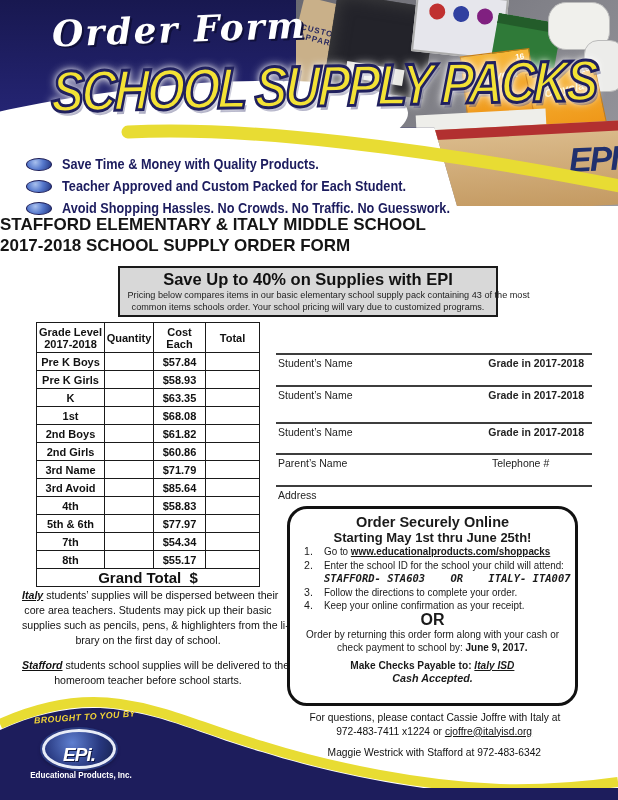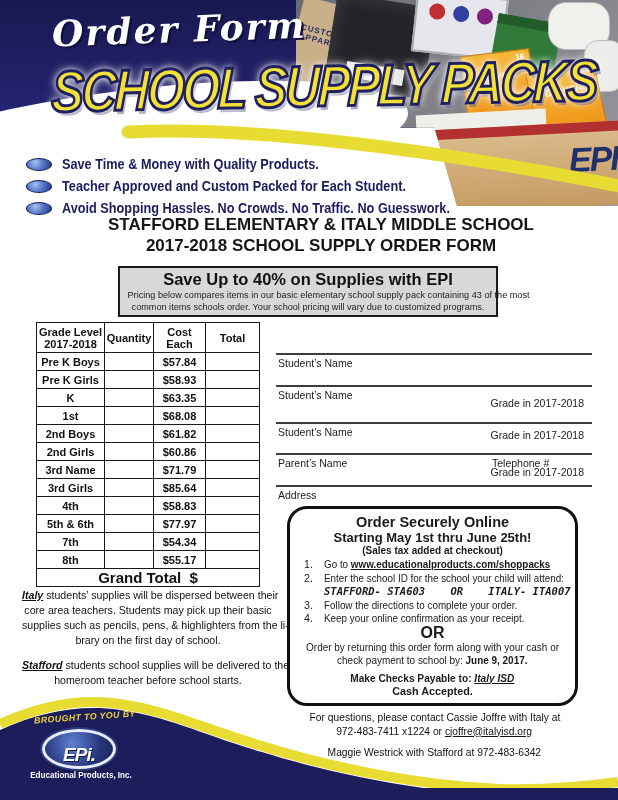--- a/index.html
+++ b/index.html
@@ -53,21 +53,21 @@
   .bullets { position:absolute; left:26px; top:153px; z-index:4; }
   .bullet-row { display:flex; align-items:center; height:22px; }
   .bullet-dot { width:26px; height:13px; border-radius:50%; margin-right:10px; flex:none;
      background:radial-gradient(circle at 35% 30%, #a8c0ee 0%, #5578cc 45%, #22347e 100%);
      border:1.5px solid #1a1a55; }
   .bullet-txt { font-size:15.5px; font-weight:700; color:#1c1c5e; white-space:nowrap;
      transform:scaleX(.82); transform-origin:0 50%; }
   .yellow-tick { position:absolute; left:-12px; top:196px; width:95px; height:6px; background:#e8dc33;
      transform:rotate(-11deg); z-index:1; }
   
-  .heading { position:absolute; left:0; top:214px; width:618px; text-align:center;padding-left:24px; }
+  .heading { position:absolute; left:0; top:214px; width:618px; text-align:left; }
   .heading div { font-size:17px; font-weight:bold; color:#151515; line-height:21px; }
   
   .savings { position:absolute; left:118px; top:266px; width:380px; height:51px;
      background:#d8d8d8; border:2px solid #1a1a1a; text-align:center; padding-top:2px; }
   .savings .t { font-size:16.5px; font-weight:bold; color:#111; }
   .savings .b { font-size:9.5px; color:#222; line-height:11.5px; white-space:nowrap;
      transform:scaleX(.96); transform-origin:50% 0; }
   
   .tblwrap { position:absolute; left:36px; top:322px; width:223px; }
   table.order { border-collapse:collapse; width:100%; table-layout:fixed; }
@@ -78,39 +78,39 @@
   table.order td.grand { height:17px; font-size:15px; white-space:pre; }
   
   .notes { position:absolute; left:8px; top:588px; width:280px; text-align:center; color:#111; }
   .nline { font-size:11.8px; line-height:15px; white-space:nowrap; transform:scaleX(.9); transform-origin:50% 0; }
   .nlead { font-weight:bold; font-style:italic; text-decoration:underline; }
   .notes .gap { height:10px; }
   
   .fields { position:absolute; left:276px; top:348px; width:316px; height:165px; }
   .fline { position:absolute; left:0; width:100%; border-top:2px solid #3d3d3d; }
   .flabel { position:absolute; font-size:10.5px; color:#222; white-space:nowrap; }
-  .flabel.bold { font-weight:normal;margin-top:40px; }
+  .flabel.bold { font-weight:bold; }
   
   .obox { position:absolute; left:287px; top:506px; width:291px; height:200px;
      border:3px solid #111; border-radius:20px; padding:5px 8px 0 8px; background:#fff; }
   .obox .t1 { text-align:center; font-size:14.5px; font-weight:bold; }
   .obox .t2 { text-align:center; font-size:13px; font-weight:bold; }
   .obox .t3 { text-align:center; font-size:10px; font-weight:bold; margin-bottom:2px; }
   .step { position:relative; padding-left:26px; font-size:10.6px; line-height:13.5px; }
   .step .num { position:absolute; left:6px; top:0; }
   .step .fit { display:inline-block; white-space:nowrap; transform:scaleX(.93); transform-origin:0 50%; }
   .steplink { font-weight:bold; text-decoration:underline; }
   .stepcode { font-family:"DejaVu Sans Mono", monospace; font-weight:bold; font-style:italic;
      font-size:10.5px; white-space:pre; }
   .obox .or { text-align:center; font-size:16px; font-weight:bold; line-height:13px; }
   .obox .mail { text-align:center; font-size:10.6px; line-height:13.5px; margin-top:2px; }
   .obox .mail .fitc, .obox .pay .fitc { display:inline-block; white-space:nowrap; transform:scaleX(.94); transform-origin:50% 50%; }
   .obox .pay { text-align:center; font-size:10.8px; font-weight:bold; margin-top:4px; line-height:13px; }
   .payee { font-style:italic; text-decoration:underline; }
-  .cash { text-align:center; font-size:10.8px; font-weight:bold; }
+  .cash { text-align:center; font-size:10.8px; font-weight:bold; font-style:italic; }
   
   .contacts { position:absolute; left:287px; top:711px; width:295px; text-align:center;
      font-size:10.8px; color:#111; line-height:13.5px; }
   .contacts .l3 { margin-top:8px; }
   .email { text-decoration:underline; }
   .contacts .fitc { display:inline-block; white-space:nowrap; transform:scaleX(.95); transform-origin:50% 50%; }
   
   .footer-svg { position:absolute; left:0; top:688px; width:618px; height:112px; z-index:5; pointer-events:none; }
   .brought { position:absolute; left:34px; top:712px; width:100px; text-align:center; z-index:6;
      color:#f2d437; font-size:8.8px; font-weight:bold; font-style:italic; letter-spacing:.4px;
@@ -249,21 +249,21 @@
             <td>$60.86</td>
             <td></td>
           </tr>
       <tr>
             <td>3rd Name</td>
             <td></td>
             <td>$71.79</td>
             <td></td>
           </tr>
       <tr>
-            <td>3rd Girls</td>
+            <td>3rd Avoid</td>
             <td></td>
             <td>$85.64</td>
             <td></td>
           </tr>
       <tr>
             <td>4th</td>
             <td></td>
             <td>$58.83</td>
             <td></td>
           </tr>
@@ -319,21 +319,20 @@
     <div class="flabel" style="top:109px; left:2px;">Parent’s Name</div>
     <div class="flabel" style="top:109px; left:216px;">Telephone #</div>
 
     <div class="fline" style="top:137px;"></div>
     <div class="flabel" style="top:141px; left:2px;">Address</div>
   </div>
 
   <div class="obox">
     <div class="t1">Order Securely Online</div>
     <div class="t2">Starting May 1st thru June 25th!</div>
-    <div class="t3">(Sales tax added at checkout)</div>
 
     <div class="step">
       <span class="num">1.</span>
       <span class="fit"><span>Go to </span><span class="steplink">www.educationalproducts.com/shoppacks</span></span>
     </div>
     <div class="step">
       <span class="num">2.</span>
       <span class="fit">Enter the school ID for the school your child will attend:</span><br>
       <span class="stepcode">STAFFORD- STA603    OR    ITALY- ITA007</span>
     </div>

